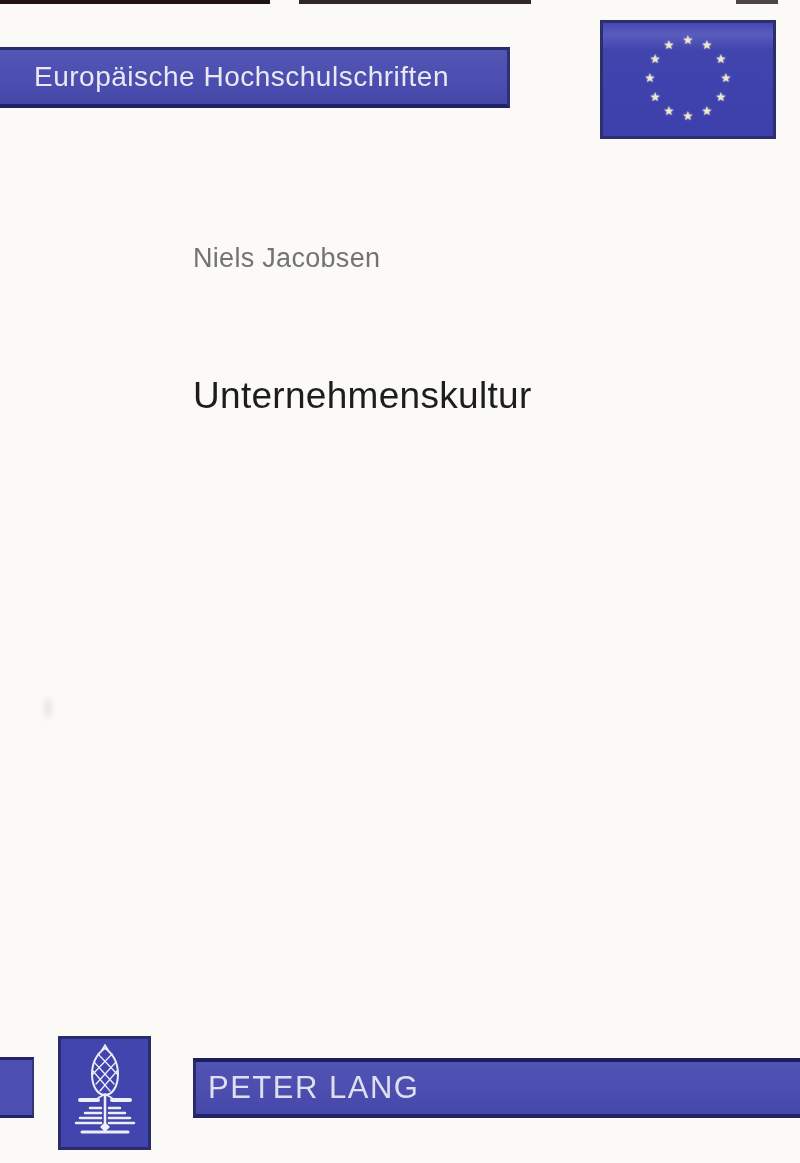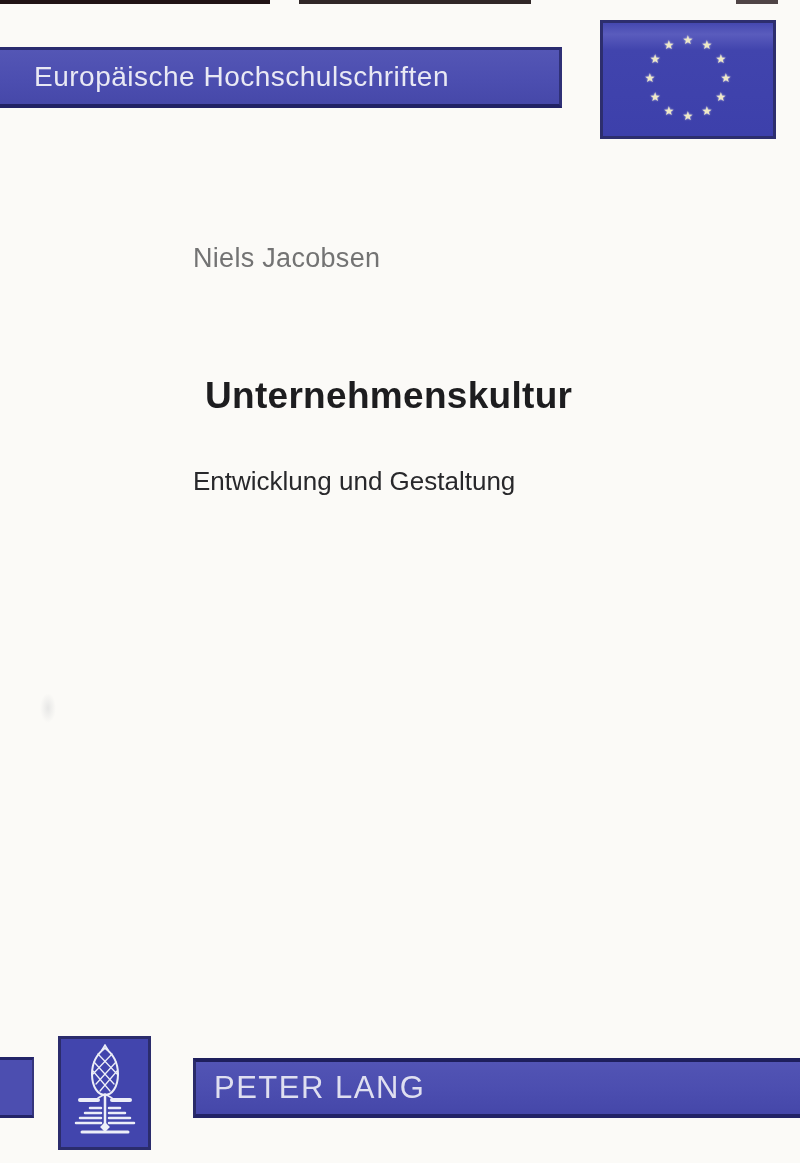--- a/index.html
+++ b/index.html
@@ -13,21 +13,21 @@
 
   
   .artifact { position: absolute; top: 0; height: 4px; }
   .artifact-1 { left: 0;    width: 270px; background: #201315; }
   .artifact-2 { left: 299px; width: 232px; background: #1a0f10; opacity: .9; }
   .artifact-3 { left: 736px; width: 42px;  background: #241719; opacity: .8; }
 
   
   .series-banner {
     position: absolute; left: 0; top: 47px;
-    width: 562px; height: 61px; box-sizing: border-box;
+    width: 510px; height: 61px; box-sizing: border-box;
     background: linear-gradient(180deg, #5456b5 0%, var(--banner-blue, #4d4fb0) 55%, #4648a9 100%);
     border-top: 3px solid #2a2b6f;
     border-bottom: 4px solid #212264;
     border-right: 3px solid #2f3076;
     display: flex; align-items: center;
     padding-left: 34px;
   }
   .series-banner .banner-text {
     color: var(--banner-text, #e9e9f4);
     font-size: 28px; letter-spacing: .5px;
@@ -48,22 +48,22 @@
     transform: translate(-50%, -50%);
     text-shadow: 0 0 2px rgba(255,255,250,.85);
   }
 
   
   .author {
     position: absolute; left: 193px; top: 243px;
     font-size: 27px; color: #737373; letter-spacing: .3px;
   }
   .title {
-    position: absolute; left: 205px; top: 375px;
-    font-size: 37px; color: var(--ink, #1d1d1f); letter-spacing: .3px; font-weight: bold;
+    position: absolute; left: 193px; top: 375px;
+    font-size: 37px; color: var(--ink, #1d1d1f); letter-spacing: .3px;
   }
   .subtitle {
     position: absolute; left: 193px; top: 462px;
     font-size: 26px; line-height: 39px; color: #28282b;
   }
 
   
   .smudge {
     position: absolute; left: 40px; top: 693px;
     width: 16px; height: 30px;
@@ -87,21 +87,21 @@
     display: flex; align-items: center; justify-content: center;
   }
   .publisher-banner {
     position: absolute; left: 193px; top: 1058px;
     width: 607px; height: 60px; box-sizing: border-box;
     background: linear-gradient(180deg, #5254b4 0%, var(--banner-blue, #4c4eb0) 50%, #4547a9 100%);
     border-top: 4px solid #1e1f5c;
     border-bottom: 4px solid #222366;
     border-left: 3px solid #2a2b6a;
     display: flex; align-items: center;
-    padding-left: 18px;
+    padding-left: 12px;
   }
   .publisher-banner .publisher-text {
     color: #dfdff0; font-size: 31px; letter-spacing: 1.5px;
     white-space: nowrap;
   }
 </style>
 </head>
 <body>
 
 <div class="artifact artifact-1"></div>
@@ -123,21 +123,20 @@
     <span class="eu-star" style="left: 66px; top: 87.909px;">★</span>
     <span class="eu-star" style="left: 52.091px; top: 74px;">★</span>
     <span class="eu-star" style="left: 47px; top: 55px;">★</span>
     <span class="eu-star" style="left: 52.091px; top: 36px;">★</span>
     <span class="eu-star" style="left: 66px; top: 22.091px;">★</span>
   </div>
 
 <div class="author">Niels Jacobsen</div>
 <div class="title">Unternehmenskultur</div>
 <div class="subtitle">
-  <div>Entwicklung und Gestaltung</div>
 </div>
 
 <div class="smudge"></div>
 
 <div class="spine-strip"></div>
 
 <div class="logo-box">
   <svg width="70" height="98" viewBox="0 0 70 98">
     <g stroke="#eceef8" fill="none" stroke-linecap="round">
 

